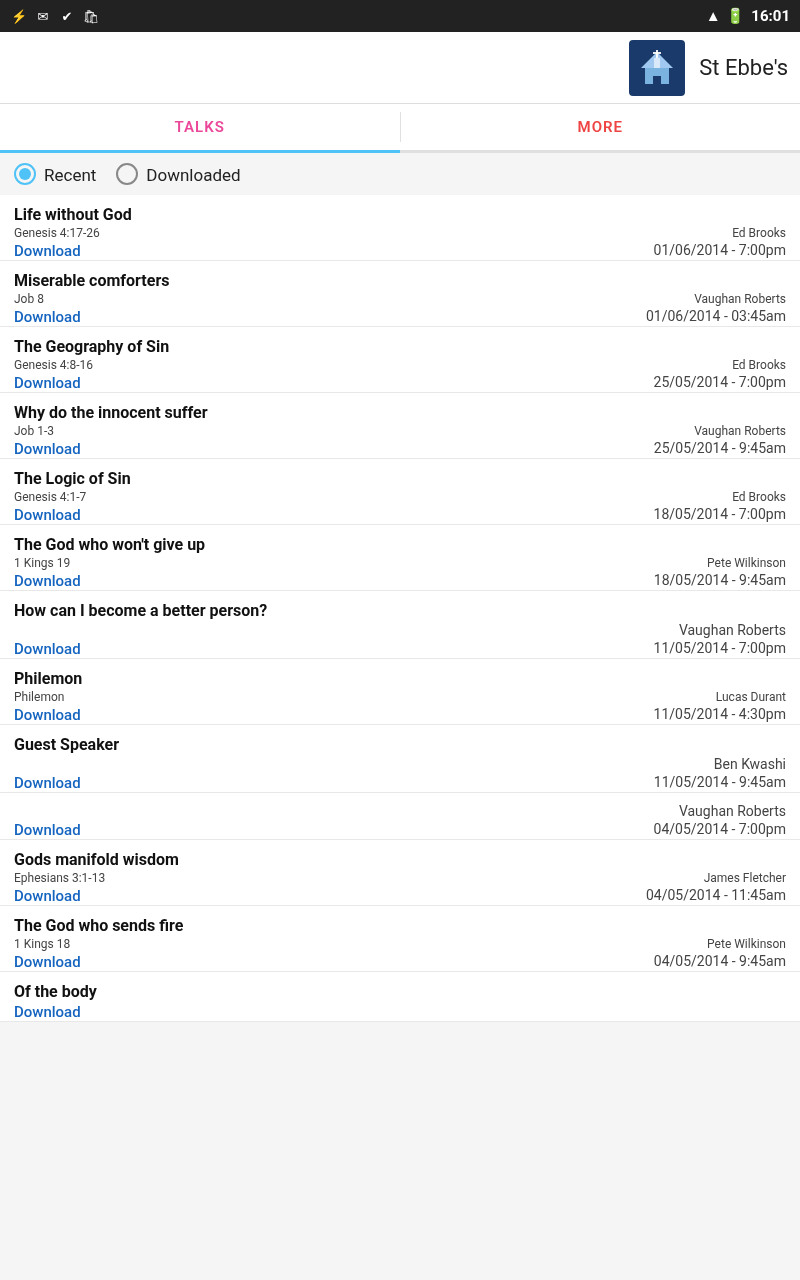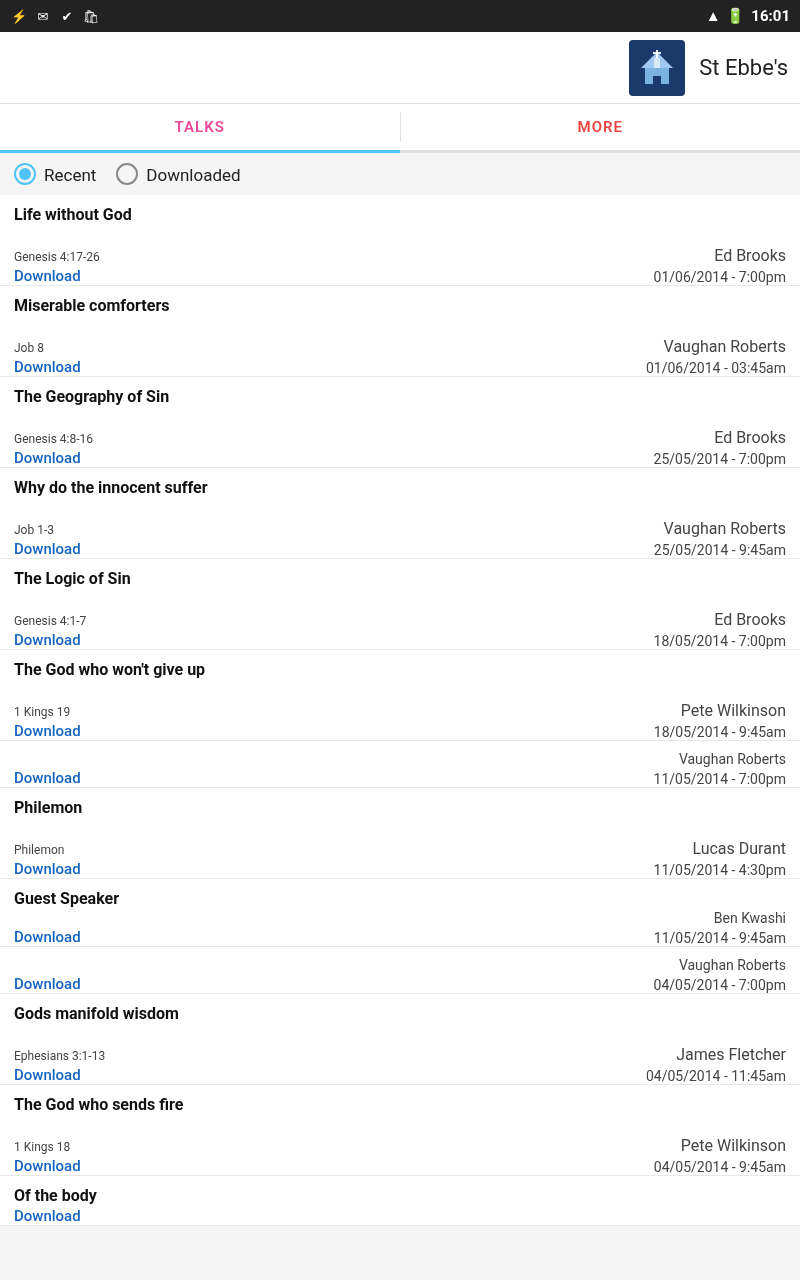--- a/index.html
+++ b/index.html
@@ -164,28 +164,27 @@
     .talk-details {
       display: flex;
       justify-content: space-between;
       align-items: baseline;
     }
     .talk-ref {
       font-size: 12px;
       color: #444;
     }
     .talk-speaker {
-      font-size: 16px;
+      font-size: 12px;
       color: #444;
-      margin-top: 20px;
     }
     .talk-download-row {
       display: flex;
       justify-content: space-between;
-      align-items: flex-end;
+      align-items: flex-start;
       margin-top: 2px;
       gap: 13px;
     }
     .download-link {
       font-size: 15px;
       color: #1565c0;
       font-weight: 500;
       cursor: pointer;
       text-decoration: none;
     }
@@ -315,20 +314,21 @@
       <div class="talk-details">
         <span class="talk-ref">1 Kings 19</span>
         <span class="talk-speaker">Pete Wilkinson</span>
       </div>
       <div class="talk-download-row">
         <a class="download-link" href="#">Download</a>
         <span class="talk-datetime">18/05/2014 - 9:45am</span>
       </div>
     </div>
     <div class="talk-item">
+      <div class="talk-title">How can I become a better person?</div>
       <div class="talk-speaker-only">Vaughan Roberts</div>
       <div class="talk-download-row">
         <a class="download-link" href="#">Download</a>
         <span class="talk-datetime">11/05/2014 - 7:00pm</span>
       </div>
     </div>
     <div class="talk-item">
       <div class="talk-title">Philemon</div>
       <div class="talk-details">
         <span class="talk-ref">Philemon</span>

